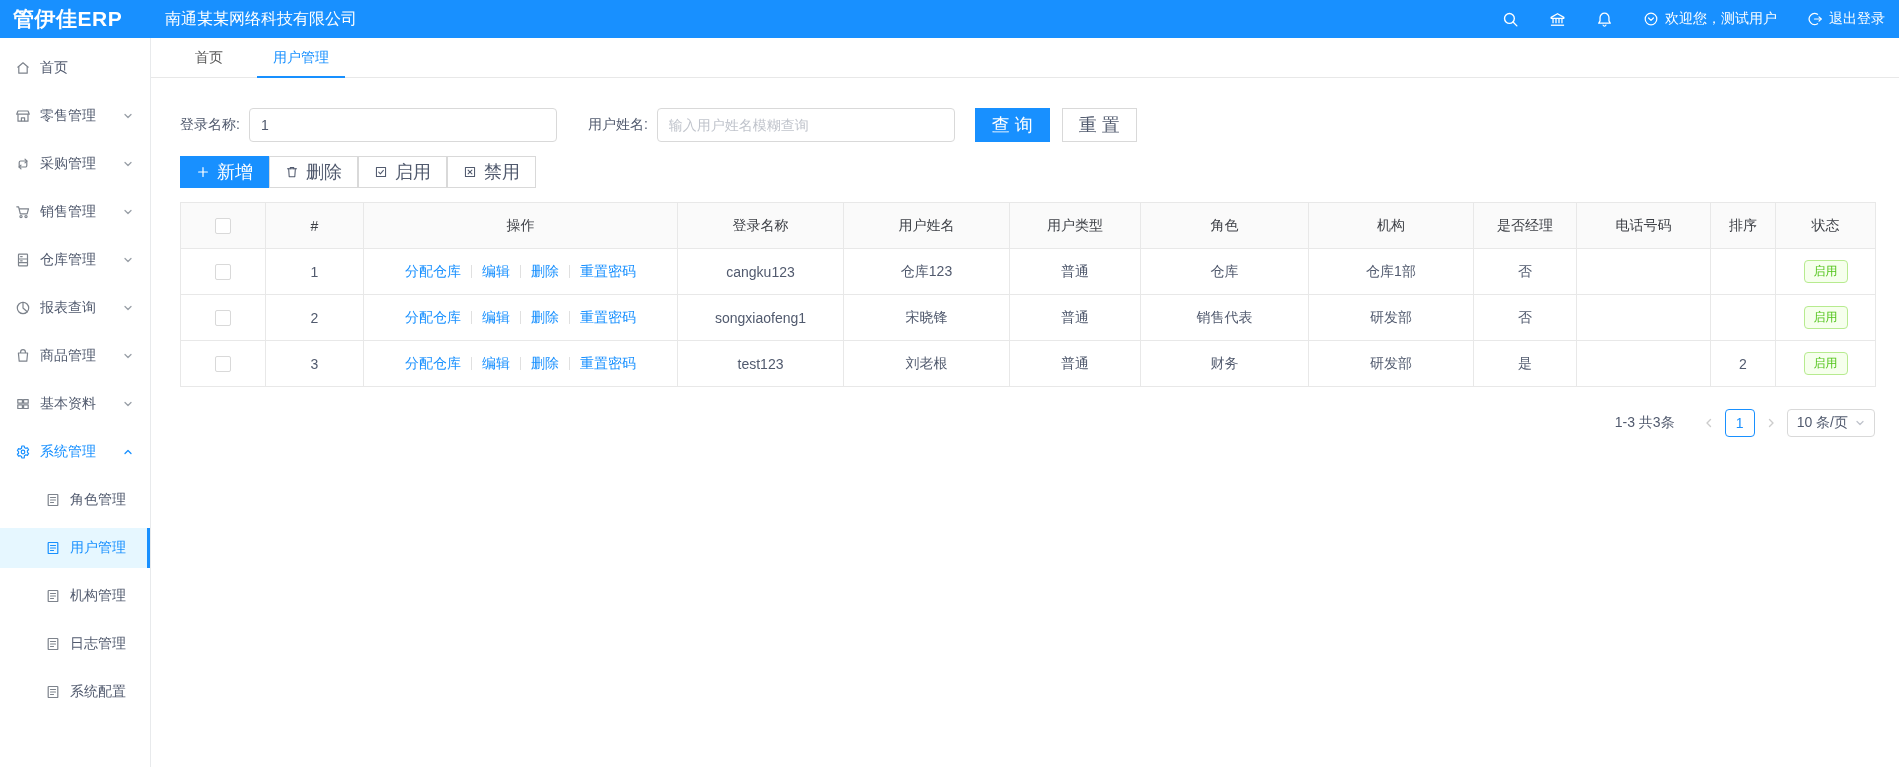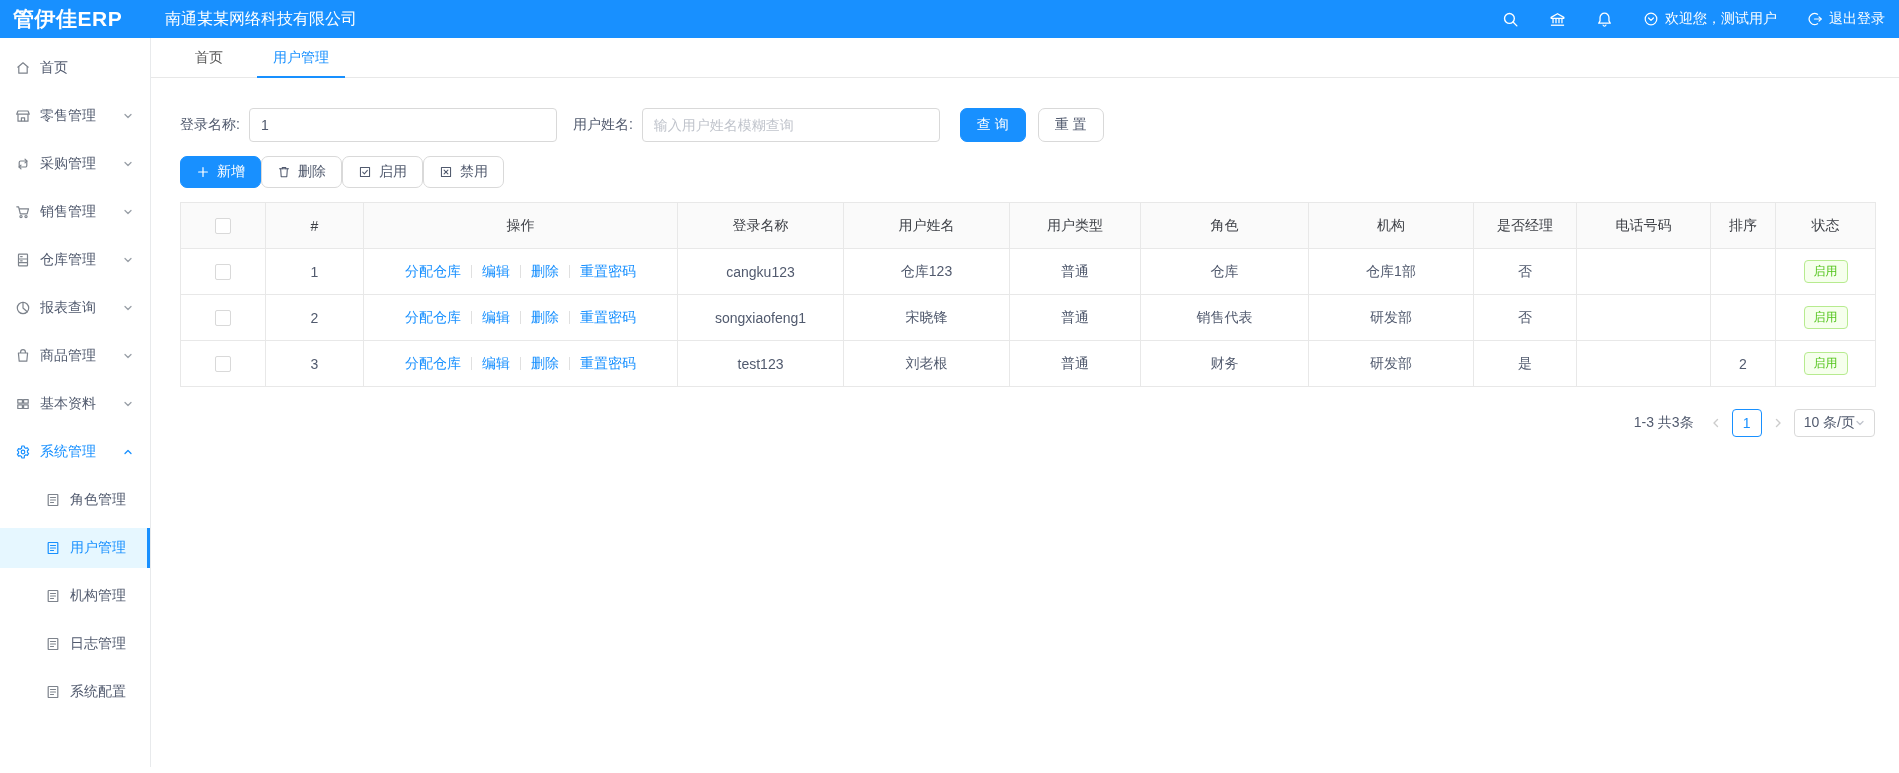--- a/index.html
+++ b/index.html
@@ -34,26 +34,26 @@
   .main { flex: 1; min-width: 0; display: flex; flex-direction: column; background: #fff; }
   .tabbar { height: 40px; border-bottom: 1px solid #e8e8e8; display: flex; padding-left: 28px; }
   .tab { padding: 0 16px; line-height: 38px; height: 40px; margin-right: 18px; color: #595959; cursor: pointer; border-bottom: 2px solid transparent; }
   .tab.active { color: #1890ff; border-bottom-color: #1890ff; }
 
   .content { padding: 30px 24px 0 29px; }
 
   
   .search-row { display: flex; align-items: center; }
   .field-label { margin-right: 9px; white-space: nowrap; text-align: right; }
-  .lbl-name { margin-left: 16px; }
+  .lbl-name { margin-left: 31px; }
   .text-input { height: 34px; border: 1px solid #d9d9d9; border-radius: 4px; padding: 0 11px; font-size: 14px; color: #515a6e; outline: none; font-family: inherit; background: #fff; }
   .input-login { width: 308px; }
   .input-name { width: 298px; }
   ::placeholder { color: #c0c4cc; }
-  .btn { height: 34px; padding: 0 16px; border-radius: 7px; border: 1px solid #d9d9d9; background: #fff; color: #515a6e; font-size: 14px; cursor: pointer; font-family: inherit; white-space: nowrap; }
+  .btn { height: 34px; padding: 0 16px; border-radius: 0; border: 1px solid #d9d9d9; background: #fff; color: #515a6e; font-size: 18px; cursor: pointer; font-family: inherit; white-space: nowrap; }
   .btn.primary { background: #1890ff; border-color: #1890ff; color: #fff; }
   .btn-query { margin-left: 20px; }
   .btn-reset { margin-left: 12px; }
 
   
   .toolbar { display: flex; margin-top: 14px; }
   .toolbar .btn { height: 32px; display: inline-flex; align-items: center; gap: 7px; padding: 0 15px; }
   .toolbar .btn svg { width: 14px; height: 14px; }
 
   
@@ -61,25 +61,25 @@
   .user-table th, .user-table td { border: 1px solid #e8e8e8; height: 46px; padding: 0 12px; text-align: center; font-weight: normal; font-size: 14px; color: #515a6e; white-space: nowrap; overflow: hidden; }
   .user-table th { background: #fafafa; color: #3c3f45; }
   .c { text-align: center !important; }
   .checkbox { width: 16px; height: 16px; border: 1px solid #d9d9d9; border-radius: 2px; display: inline-block; vertical-align: middle; background: #fff; cursor: pointer; }
   .action-link { color: #1890ff; text-decoration: none; cursor: pointer; }
   .sep { display: inline-block; width: 1px; height: 13px; background: #e0e0e0; margin: 0 10px; vertical-align: -2px; }
   .badge { display: inline-block; padding: 3px 9px; font-size: 12px; line-height: 1.3; color: #52c41a; background: #f6ffed; border: 1px solid #b7eb8f; border-radius: 4px; cursor: pointer; }
 
   
   .pagination { width: 1695px; display: flex; align-items: center; justify-content: flex-end; margin-top: 22px; gap: 10px; }
-  .pg-total { margin-right: 6px; color: #515a6e; }
+  .pg-total { margin-right: 18px; color: #515a6e; }
   .pg-arrow { color: #ccc; display: inline-flex; cursor: pointer; }
   .pg-arrow svg { width: 12px; height: 12px; }
   .pg-page { width: 30px; height: 28px; line-height: 26px; text-align: center; border: 1px solid #1890ff; color: #1890ff; border-radius: 4px; background: #fff; cursor: pointer; }
-  .pg-size { height: 28px; border: 1px solid #d9d9d9; border-radius: 4px; display: inline-flex; align-items: center; padding: 0 9px; color: #515a6e; cursor: pointer; background: #fff; }
+  .pg-size { height: 28px; border: 1px solid #d9d9d9; border-radius: 4px; display: inline-flex; align-items: center; padding: 0 9px; gap: 7px; color: #515a6e; cursor: pointer; background: #fff; }
   .pg-size .caret { display: inline-flex; color: #c0c4cc; }
   .pg-size .caret svg { width: 10px; height: 10px; }
 </style>
 </head>
 <body>
 
 <div class="app">
 
   <header class="topbar">
     <div class="logo">管伊佳ERP</div>

